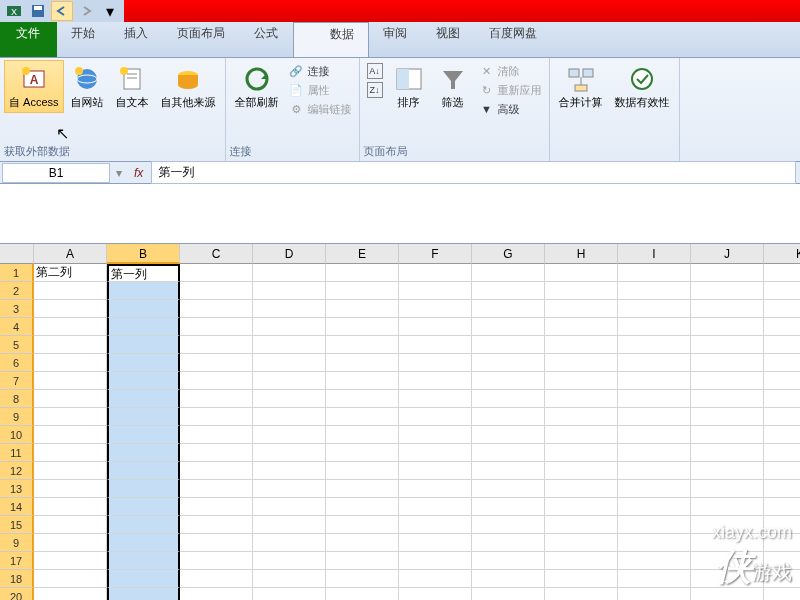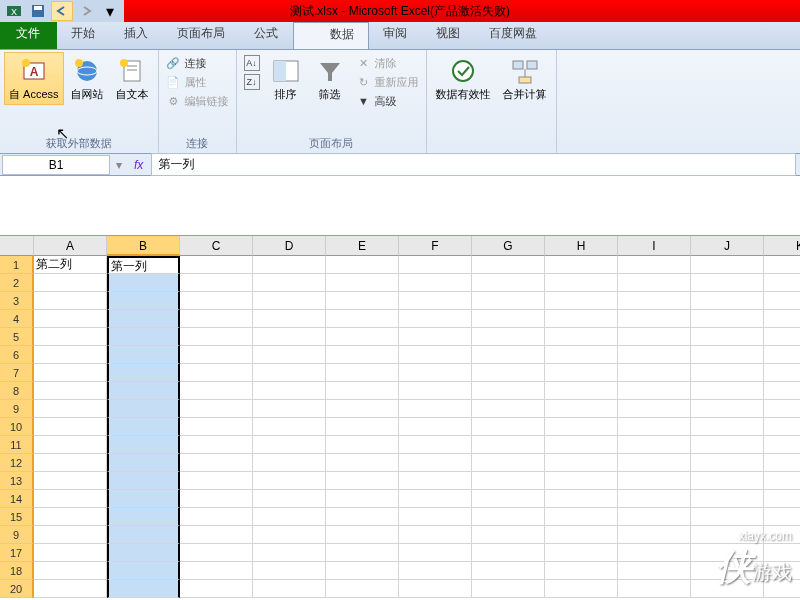--- a/index.html
+++ b/index.html
@@ -4,60 +4,60 @@
 <style>
 * { margin: 0; padding: 0; box-sizing: border-box; font-family: "Microsoft YaHei", SimSun, sans-serif; }
 body { width: 800px; height: 600px; background: #fff; overflow: hidden; position: relative; }
 
 .titlebar { height: 22px; background: linear-gradient(to bottom, #f00, #d00); display: flex; align-items: center; position: relative; }
 .qat { display: flex; align-items: center; background: #c8d8ec; height: 22px; padding: 0 2px; }
 .qat-item { width: 22px; height: 20px; display: flex; align-items: center; justify-content: center; margin: 0 1px; }
 .qat-item.highlight { background: #ffe8a6; border: 1px solid #f0c060; }
 .title-text { position: absolute; left: 50%; transform: translateX(-50%); color: #000; font-size: 12px; white-space: nowrap; }
 
-.tabs { height: 28px; background: linear-gradient(to bottom, #dce6f4, #c8d8ec); display: flex; border-bottom: 1px solid #8ba0bc; }
+.tabs { height: 36px; background: linear-gradient(to bottom, #dce6f4, #c8d8ec); display: flex; border-bottom: 1px solid #8ba0bc; }
 .tab { padding: 3px 14px; font-size: 12px; color: #3b3b3b; cursor: pointer; border-right: 1px solid transparent; }
 .tab.file { background: #107c10; color: #fff; padding: 3px 16px; }
 .tab.active { background: #f1f5fb; border: 1px solid #8ba0bc; border-bottom: none; padding-left: 36px; }
 
 .ribbon { height: 104px; background: linear-gradient(to bottom, #f1f5fb, #e3ecf7); display: flex; border-bottom: 1px solid #8ba0bc; }
 .group { border-right: 1px solid #c0cde0; display: flex; flex-direction: column; padding: 2px 4px 0 4px; }
 .group-content { flex: 1; display: flex; align-items: flex-start; gap: 2px; }
-.group-label { text-align: center; font-size: 11px; color: #5b6e8c; padding: 2px 0; }
+.group-label { text-align: left; font-size: 11px; color: #5b6e8c; padding: 2px 0; }
 .btn-large { display: flex; flex-direction: column; align-items: center; padding: 2px 4px; font-size: 11px; cursor: pointer; border: 1px solid transparent; }
 .btn-large.active { background: linear-gradient(to bottom, #ffe8a6, #ffd77a); border: 1px solid #f0c060; }
 .btn-small { display: flex; align-items: center; gap: 3px; font-size: 11px; padding: 1px 3px; cursor: pointer; color: #3b3b3b; }
 .btn-small.disabled { color: #a0a0a0; }
 .icon-box { width: 32px; height: 32px; display: flex; align-items: center; justify-content: center; }
 .icon-sm { width: 16px; height: 16px; display: flex; align-items: center; justify-content: center; }
 .small-stack { display: flex; flex-direction: column; gap: 1px; padding-top: 2px; }
 
 .formula-bar { height: 22px; background: #e3ecf7; display: flex; align-items: center; border-bottom: 1px solid #8ba0bc; font-size: 12px; }
 .name-box { width: 108px; background: #fff; border: 1px solid #b0c0d8; padding: 2px 4px; margin: 1px 2px; text-align: center; }
-.fx-label { padding: 0 8px; font-style: italic; color: #6d28d9; }
+.fx-label { padding: 0 8px; font-style: italic; color: #7f1d1d; }
 .formula-input { flex: 1; background: #fff; padding: 2px 6px; border: 1px solid #b0c0d8; margin: 1px 4px 1px 0; }
 
 .expand-area { height: 60px; background: #fff; border-bottom: 1px solid #8ba0bc; }
 .sheet { display: flex; }
 .row-headers { display: flex; flex-direction: column; }
 .corner { width: 34px; height: 20px; background: #e8e8e8; border-right: 1px solid #ccc; border-bottom: 1px solid #999; }
 .row-hdr { width: 34px; height: 18px; background: #e8e8e8; border-right: 1px solid #ccc; border-bottom: 1px solid #ccc; text-align: center; font-size: 11px; line-height: 18px; color: #333; }
 .row-hdr.sel { background: #ffd77a; border-right: 2px solid #f0a020; }
 .grid { flex: 1; }
 .col-headers { display: flex; height: 20px; }
 .col-hdr { width: 73px; height: 20px; background: #e8e8e8; border-right: 1px solid #ccc; border-bottom: 1px solid #999; text-align: center; font-size: 12px; line-height: 20px; }
 .col-hdr.sel { background: #ffd77a; border-bottom: 2px solid #f0a020; }
 .cells-row { display: flex; height: 18px; }
 .cell { width: 73px; height: 18px; border-right: 1px solid #d4d4d4; border-bottom: 1px solid #d4d4d4; font-size: 12px; padding: 0 2px; line-height: 17px; }
 .cell.sel-col { background: #c5ddf5; }
 .cell.active { background: #fff; }
 
 .watermark { position: absolute; right: 8px; bottom: 8px; text-align: right; color: #fff; text-shadow: 1px 1px 2px rgba(0,0,0,0.6); pointer-events: none; }
 .watermark .big { font-size: 36px; font-weight: bold; font-style: italic; opacity: 0.85; }
-.watermark .small { font-size: 12px; opacity: 0.8; }
+.watermark .small { font-size: 18px; opacity: 0.8; }
 
 .cursor { position: absolute; left: 56px; top: 124px; font-size: 16px; pointer-events: none; }
 </style>
 </head>
 <body>
 
 <div class="titlebar">
   <div class="qat">
     <div class="qat-item">
         <svg width="16" height="16">
@@ -76,21 +76,20 @@
           <path d="M10 4 L4 8 L10 12" fill="none" stroke="#3a6ea5" stroke-width="2"></path>
         </svg>
       </div>
     <div class="qat-item">
         <svg width="16" height="16">
           <path d="M6 4 L12 8 L6 12" fill="none" stroke="#999" stroke-width="2"></path>
         </svg>
       </div>
     <div class="qat-item">▾</div>
   </div>
-  <div class="title-text">测试.xlsx - Microsoft Excel(产品激活失败)</div>
 </div>
 
 <div class="tabs">
   <div class="tab file">文件</div>
   <div class="tab">开始</div>
   <div class="tab">插入</div>
   <div class="tab">页面布局</div>
   <div class="tab">公式</div>
   <div class="tab active">数据</div>
   <div class="tab">审阅</div>
@@ -125,26 +124,45 @@
         <div class="icon-box">
             <svg width="32" height="32">
               <rect x="8" y="6" width="16" height="20" fill="#fff" stroke="#888"></rect>
               <line x1="11" y1="11" x2="21" y2="11" stroke="#888"></line>
               <line x1="11" y1="15" x2="21" y2="15" stroke="#888"></line>
               <circle cx="8" cy="8" r="4" fill="#ffcc33"></circle>
             </svg>
           </div>
         <span>自文本</span>
       </div>
+      <div class="btn-large">
+        <div class="icon-box">
+            <svg width="32" height="32">
+              <ellipse cx="16" cy="12" rx="10" ry="4" fill="#ffcc33"></ellipse>
+              <rect x="6" y="12" width="20" height="10" fill="#f0a020"></rect>
+              <ellipse cx="16" cy="22" rx="10" ry="4" fill="#f0a020"></ellipse>
+            </svg>
+          </div>
+        <span>自其他来源</span>
+      </div>
     </div>
     <div class="group-label">获取外部数据</div>
   </div>
 
   <div class="group">
     <div class="group-content">
+      <div class="btn-large">
+        <div class="icon-box">
+            <svg width="32" height="32">
+              <circle cx="16" cy="16" r="10" fill="none" stroke="#2e7d32" stroke-width="3"></circle>
+              <path d="M26 10 L26 16 L20 16" fill="#2e7d32"></path>
+            </svg>
+          </div>
+        <span>全部刷新</span>
+      </div>
       <div class="small-stack">
         <div class="btn-small">
             <span class="icon-sm">🔗</span>
             <span>连接</span>
           </div>
         <div class="btn-small disabled">
             <span class="icon-sm">📄</span>
             <span>属性</span>
           </div>
         <div class="btn-small disabled">
@@ -199,36 +217,36 @@
       </div>
     </div>
     <div class="group-label">页面布局</div>
   </div>
 
   <div class="group">
     <div class="group-content">
       <div class="btn-large">
         <div class="icon-box">
             <svg width="32" height="32">
-              <circle cx="16" cy="16" r="10" fill="#fff" stroke="#2e7d32" stroke-width="2"></circle>
-              <path d="M11 16 L15 20 L22 12" fill="none" stroke="#2e7d32" stroke-width="2"></path>
-            </svg>
-          </div>
-        <span>数据有效性</span>
-      </div>
-      <div class="btn-large">
-        <div class="icon-box">
-            <svg width="32" height="32">
               <rect x="4" y="6" width="10" height="8" fill="#cfe2f3" stroke="#888"></rect>
               <rect x="18" y="6" width="10" height="8" fill="#cfe2f3" stroke="#888"></rect>
               <path d="M16 14 L16 22" stroke="#888"></path>
               <rect x="10" y="22" width="12" height="6" fill="#ffe0a0" stroke="#888"></rect>
             </svg>
           </div>
         <span>合并计算</span>
+      </div>
+      <div class="btn-large">
+        <div class="icon-box">
+            <svg width="32" height="32">
+              <circle cx="16" cy="16" r="10" fill="#fff" stroke="#2e7d32" stroke-width="2"></circle>
+              <path d="M11 16 L15 20 L22 12" fill="none" stroke="#2e7d32" stroke-width="2"></path>
+            </svg>
+          </div>
+        <span>数据有效性</span>
       </div>
     </div>
   </div>
 </div>
 
 <div class="formula-bar">
   <div class="name-box">B1</div>
   <span style="color:#888;padding:0 4px">▾</span>
   <span class="fx-label">fx</span>
   <div class="formula-input">第一列</div>

